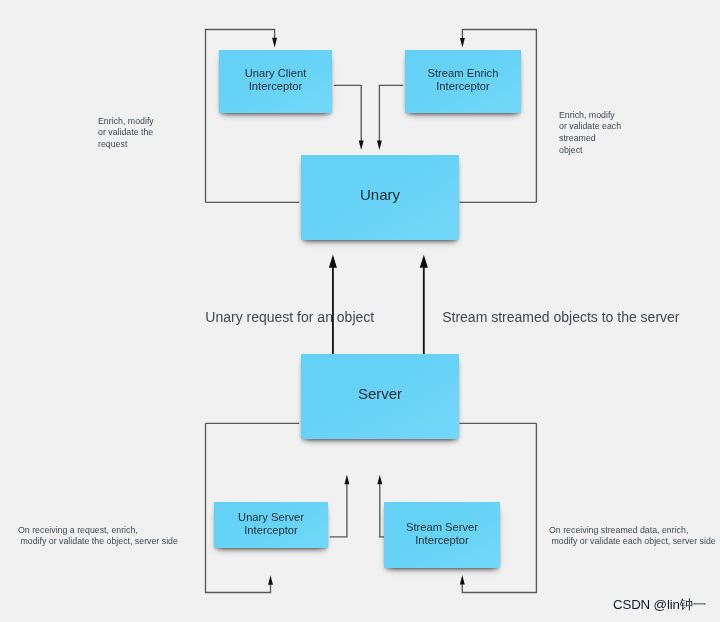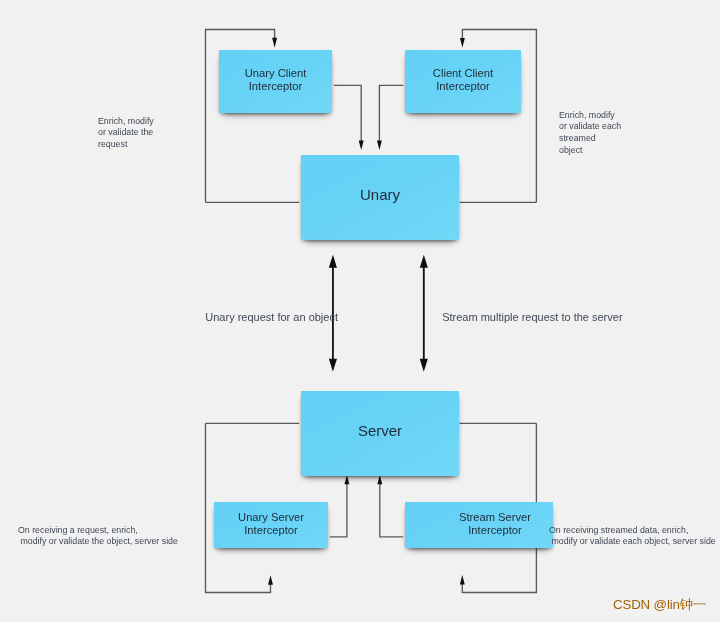--- a/index.html
+++ b/index.html
@@ -20,22 +20,22 @@
     text-align:center;
     box-shadow:0px 4px 7px -4px rgba(32,26,25,0.95), 0px 2px 3px -1px rgba(40,34,33,0.30);
     line-height:12.6px;
   }
   .node.small { font-size:11.2px; }
   .node span { white-space:pre-line; display:block; position:relative; }
   .node.small span { line-height:12.7px; top:-1.5px; }
   .node.big span { line-height:15px; top:-2.8px; }
   .node.big { font-size:15px; }
   .lbl { position:absolute; color:#3f4854; font-size:8.8px; line-height:11.9px; white-space:pre; }
-  .lbl.mid { font-size:11px; }
-  .watermark { position:absolute; color:#a16207; font-size:13.3px; letter-spacing:-0.15px; }
+  .lbl.mid { font-size:14px; }
+  .watermark { position:absolute; color:#0f172a; font-size:13.3px; letter-spacing:-0.15px; }
 </style>
 </head>
 <body>
 
 <div id="canvas">
 
   <svg class="svg-layer" width="720" height="622" viewBox="0 0 720 622" xmlns="http://www.w3.org/2000/svg">
     <g fill="none" stroke="#595959" stroke-width="1.35" stroke-linecap="butt" stroke-linejoin="miter">
 
       <path d="M197.5,202.3 L197.5,29.5 L266.6,29.5 L266.6,41.0"></path>
@@ -75,51 +75,51 @@
       <path d="M454.30,575.00 L456.75,584.55 L451.85,584.55 Z"></path>
     </g>
   </svg>
 
   <div class="node small" style="left:211px; top:50px; width:113px; height:63px;">
     <span>Unary Client
 Interceptor</span>
   </div>
 
   <div class="node small" style="left:397px; top:50px; width:116px; height:63px;">
-    <span>Client Client
+    <span>Stream Enrich
 Interceptor</span>
   </div>
 
   <div class="node big" style="left:293px; top:155px; width:158px; height:85px;">
     <span>Unary</span>
   </div>
 
-  <div class="node big" style="left:293px; top:391px; width:158px; height:85px;">
+  <div class="node big" style="left:293px; top:354px; width:158px; height:85px;">
     <span>Server</span>
   </div>
 
   <div class="node small" style="left:206px; top:502px; width:114px; height:46px;">
     <span>Unary Server
 Interceptor</span>
   </div>
 
-  <div class="node small" style="left:397px; top:502px; width:116px; height:46px;padding-left:32px;">
+  <div class="node small" style="left:376px; top:502px; width:116px; height:66px;">
     <span>Stream Server
 Interceptor</span>
   </div>
 
   <div class="lbl" style="left:90px; top:115.5px;">Enrich, modify
 or validate the
 request</div>
   <div class="lbl" style="left:551px; top:109.5px;">Enrich, modify
 or validate each
 streamed
 object</div>
   <div class="lbl mid" style="left:197.3px; top:311.8px;">Unary request for an object</div>
-  <div class="lbl mid" style="left:434.2px; top:311.8px;">Stream multiple request to the server</div>
+  <div class="lbl mid" style="left:434.2px; top:311.8px;">Stream streamed objects to the server</div>
   <div class="lbl" style="left:541px; top:524.5px;">On receiving streamed data, enrich,
  modify or validate each object, server side</div>
   <div class="lbl" style="left:10px; top:524.5px;">On receiving a request, enrich,
  modify or validate the object, server side</div>
 
   <div class="watermark" style="left:605px; top:595.5px;">CSDN @lin钟一</div>
 
 </div>
 
 </body></html>

